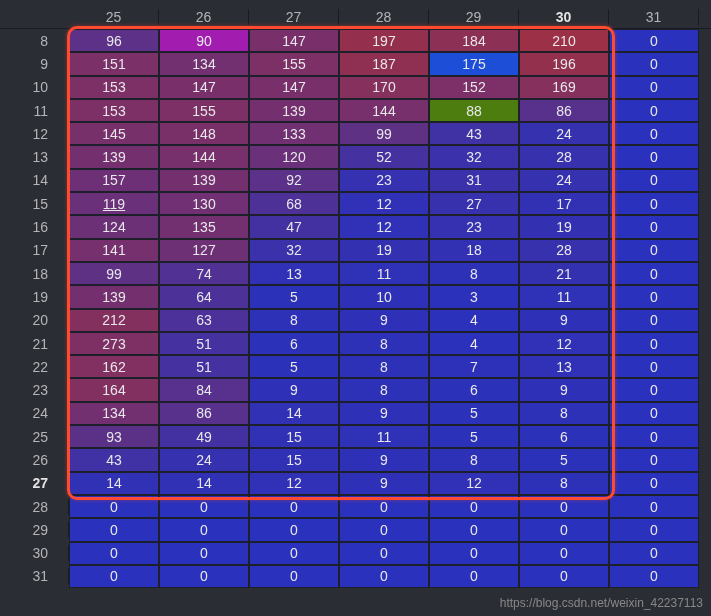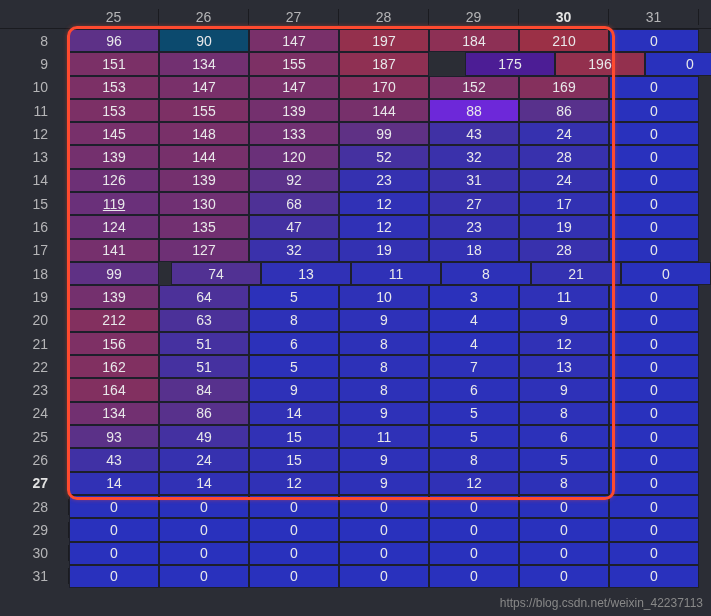--- a/index.html
+++ b/index.html
@@ -95,54 +95,54 @@
       <div class="col-header col-w">26</div>
       <div class="col-header col-w">27</div>
       <div class="col-header col-w">28</div>
       <div class="col-header col-w">29</div>
       <div class="col-header col-w hl">30</div>
       <div class="col-header col-w">31</div>
     </div>
     <div class="row">
       <div class="row-header">8</div>
       <div class="cell col-w" style="background: rgb(93, 49, 135);">96</div>
-      <div class="cell col-w" style="background: #0c4a6e;">90</div>
+      <div class="cell col-w" style="background: #a21caf;">90</div>
       <div class="cell col-w" style="background: rgb(121, 48, 106);">147</div>
       <div class="cell col-w" style="background: rgb(148, 48, 77);">197</div>
       <div class="cell col-w" style="background: rgb(141, 48, 85);">184</div>
       <div class="cell col-w" style="background: rgb(155, 48, 70);">210</div>
       <div class="cell col-w" style="background: rgb(41, 49, 189);">0</div>
     </div>
     <div class="row">
       <div class="row-header">9</div>
       <div class="cell col-w" style="background: rgb(123, 48, 103);">151</div>
       <div class="cell col-w" style="background: rgb(114, 48, 113);">134</div>
       <div class="cell col-w" style="background: rgb(125, 48, 101);">155</div>
       <div class="cell col-w" style="background: rgb(143, 48, 83);">187</div>
-      <div class="cell col-w" style="background: #4c1d95; margin-left: 36px;">175</div>
+      <div class="cell col-w" style="background: #1d4ed8;">175</div>
       <div class="cell col-w" style="background: rgb(147, 48, 78);">196</div>
       <div class="cell col-w" style="background: rgb(41, 49, 189);">0</div>
     </div>
     <div class="row">
       <div class="row-header">10</div>
       <div class="cell col-w" style="background: rgb(124, 48, 102);">153</div>
       <div class="cell col-w" style="background: rgb(121, 48, 106);">147</div>
       <div class="cell col-w" style="background: rgb(121, 48, 106);">147</div>
       <div class="cell col-w" style="background: rgb(133, 48, 93);">170</div>
       <div class="cell col-w" style="background: rgb(124, 48, 103);">152</div>
       <div class="cell col-w" style="background: rgb(133, 48, 93);">169</div>
       <div class="cell col-w" style="background: rgb(41, 49, 189);">0</div>
     </div>
     <div class="row">
       <div class="row-header">11</div>
       <div class="cell col-w" style="background: rgb(124, 48, 102);">153</div>
       <div class="cell col-w" style="background: rgb(125, 48, 101);">155</div>
       <div class="cell col-w" style="background: rgb(116, 48, 110);">139</div>
       <div class="cell col-w" style="background: rgb(119, 48, 107);">144</div>
-      <div class="cell col-w" style="background: #6d28d9;">88</div>
+      <div class="cell col-w" style="background: #4d7c0f;">88</div>
       <div class="cell col-w" style="background: rgb(88, 49, 140);">86</div>
       <div class="cell col-w" style="background: rgb(41, 49, 189);">0</div>
     </div>
     <div class="row">
       <div class="row-header">12</div>
       <div class="cell col-w" style="background: rgb(120, 48, 107);">145</div>
       <div class="cell col-w" style="background: rgb(121, 48, 105);">148</div>
       <div class="cell col-w" style="background: rgb(113, 48, 114);">133</div>
       <div class="cell col-w" style="background: rgb(95, 49, 133);">99</div>
       <div class="cell col-w" style="background: rgb(64, 49, 165);">43</div>
@@ -154,21 +154,21 @@
       <div class="cell col-w" style="background: rgb(116, 48, 110);">139</div>
       <div class="cell col-w" style="background: rgb(119, 48, 107);">144</div>
       <div class="cell col-w" style="background: rgb(106, 48, 121); text-align: center;">120</div>
       <div class="cell col-w" style="background: rgb(69, 49, 160);">52</div>
       <div class="cell col-w" style="background: rgb(58, 49, 171);">32</div>
       <div class="cell col-w" style="background: rgb(56, 49, 173);">28</div>
       <div class="cell col-w" style="background: rgb(41, 49, 189);">0</div>
     </div>
     <div class="row">
       <div class="row-header">14</div>
-      <div class="cell col-w" style="background: rgb(109, 48, 118);">126</div>
+      <div class="cell col-w" style="background: rgb(109, 48, 118);">157</div>
       <div class="cell col-w" style="background: rgb(116, 48, 110);">139</div>
       <div class="cell col-w" style="background: rgb(91, 49, 137);">92</div>
       <div class="cell col-w" style="background: rgb(53, 49, 176);">23</div>
       <div class="cell col-w" style="background: rgb(58, 49, 171);">31</div>
       <div class="cell col-w" style="background: rgb(54, 49, 175);">24</div>
       <div class="cell col-w" style="background: rgb(41, 49, 189);">0</div>
     </div>
     <div class="row">
       <div class="row-header">15</div>
       <div class="cell col-w" style="background: rgb(106, 48, 122); text-decoration: underline;">119</div>
@@ -195,21 +195,21 @@
       <div class="cell col-w" style="background: rgb(110, 48, 117);">127</div>
       <div class="cell col-w" style="background: rgb(58, 49, 171);">32</div>
       <div class="cell col-w" style="background: rgb(51, 49, 178);">19</div>
       <div class="cell col-w" style="background: rgb(51, 49, 179);">18</div>
       <div class="cell col-w" style="background: rgb(56, 49, 173);">28</div>
       <div class="cell col-w" style="background: rgb(41, 49, 189);">0</div>
     </div>
     <div class="row">
       <div class="row-header">18</div>
       <div class="cell col-w" style="background: rgb(95, 49, 133);">99</div>
-      <div class="cell col-w" style="background: rgb(81, 49, 147); margin-left: 12px;">74</div>
+      <div class="cell col-w" style="background: rgb(81, 49, 147);">74</div>
       <div class="cell col-w" style="background: rgb(48, 49, 182);">13</div>
       <div class="cell col-w" style="background: rgb(47, 49, 183);">11</div>
       <div class="cell col-w" style="background: rgb(45, 49, 184);">8</div>
       <div class="cell col-w" style="background: rgb(52, 49, 177);">21</div>
       <div class="cell col-w" style="background: rgb(41, 49, 189);">0</div>
     </div>
     <div class="row">
       <div class="row-header">19</div>
       <div class="cell col-w" style="background: rgb(116, 48, 110);">139</div>
       <div class="cell col-w" style="background: rgb(76, 49, 153);">64</div>
@@ -224,21 +224,21 @@
       <div class="cell col-w" style="background: rgb(131, 48, 95);">212</div>
       <div class="cell col-w" style="background: rgb(75, 49, 153);">63</div>
       <div class="cell col-w" style="background: rgb(45, 49, 184);">8</div>
       <div class="cell col-w" style="background: rgb(46, 49, 184);">9</div>
       <div class="cell col-w" style="background: rgb(43, 49, 187);">4</div>
       <div class="cell col-w" style="background: rgb(46, 49, 184);">9</div>
       <div class="cell col-w" style="background: rgb(41, 49, 189);">0</div>
     </div>
     <div class="row">
       <div class="row-header">21</div>
-      <div class="cell col-w" style="background: rgb(126, 48, 101);">156</div>
+      <div class="cell col-w" style="background: rgb(126, 48, 101);">273</div>
       <div class="cell col-w" style="background: rgb(69, 49, 160);">51</div>
       <div class="cell col-w" style="background: rgb(44, 49, 186);">6</div>
       <div class="cell col-w" style="background: rgb(45, 49, 184);">8</div>
       <div class="cell col-w" style="background: rgb(43, 49, 187);">4</div>
       <div class="cell col-w" style="background: rgb(48, 49, 182);">12</div>
       <div class="cell col-w" style="background: rgb(41, 49, 189);">0</div>
     </div>
     <div class="row">
       <div class="row-header">22</div>
       <div class="cell col-w" style="background: rgb(129, 48, 97);">162</div>

